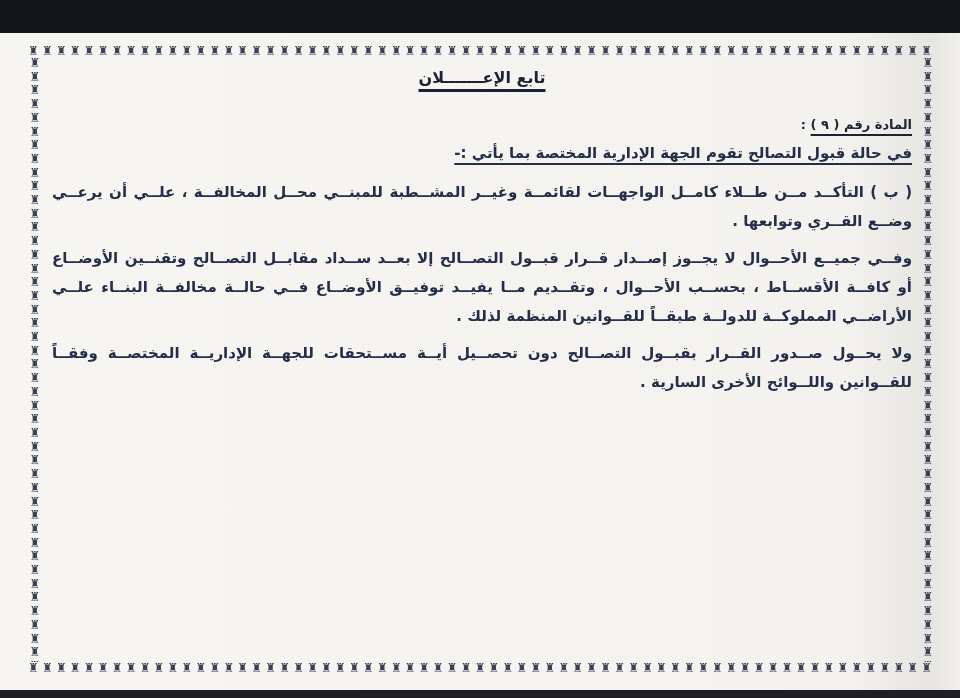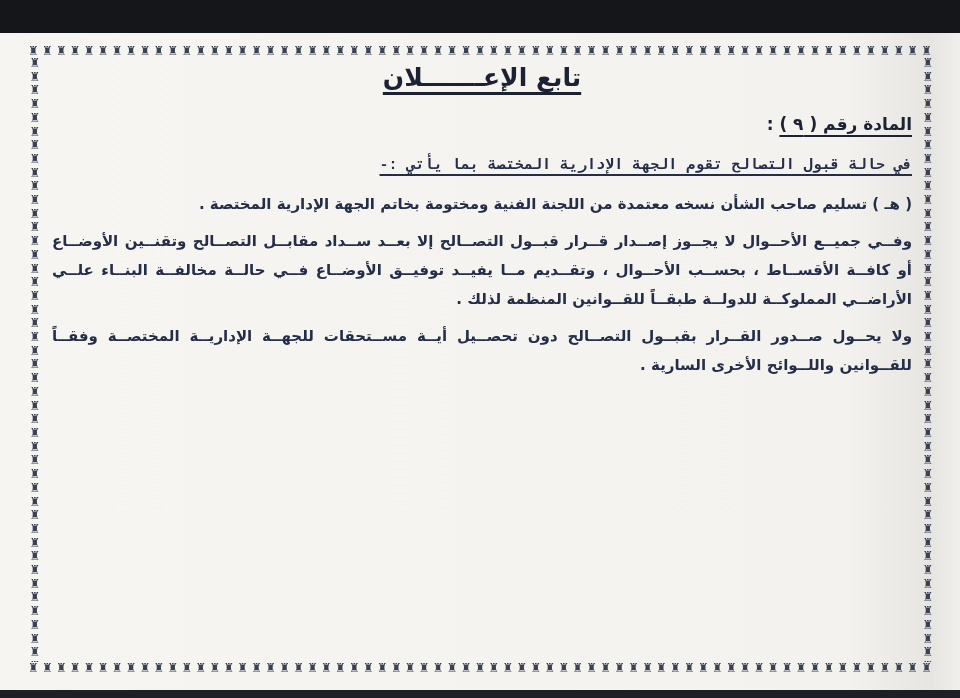--- a/index.html
+++ b/index.html
@@ -21,25 +21,25 @@
     position:absolute;top:13px;bottom:13px;width:14px;overflow:hidden;
     font-size:12px;line-height:13.7px;word-break:break-all;text-align:center;letter-spacing:0;
   }
   .frame .v.left{left:0;}
   .frame .v.right{right:0;}
   .content{
     position:absolute;top:62px;left:52px;right:48px;
     direction:rtl;text-align:justify;
     color:#252e49;font-size:15px;line-height:29px;font-weight:bold;
   }
-  .doc-title{text-align:center;font-size:25px;line-height:32px;margin-bottom:16px;color:#1b2233;}
+  .doc-title{text-align:center;font-size:16px;line-height:32px;margin-bottom:16px;color:#1b2233;}
   .u2{text-decoration:underline;text-decoration-thickness:2.5px;text-underline-offset:6px;}
   .u1{text-decoration:underline;text-decoration-thickness:1.8px;text-underline-offset:5px;}
-  .article-heading{font-size:17px;margin-bottom:12px;color:#1b2233;text-align:right;}
-  .intro{margin-bottom:10px;text-align:right;font-family:Liberation Mono, monospace;}
+  .article-heading{font-size:13px;color:#1b2233;text-align:right;}
+  .intro{margin-bottom:10px;text-align:right;}
   .item{margin-bottom:8px;}
   .para{margin-bottom:8px;}
 </style>
 </head>
 <body>
 
 <div class="screen">
 
   <div class="scan-bar-top"></div>
   <div class="scan-bar-bottom"></div>
@@ -59,19 +59,19 @@
 
     <div class="article-heading">
       <span class="u1">المادة رقم ( ٩ )</span>
       <span>:</span>
     </div>
 
     <div class="intro">
       <span class="u1">في حالة قبول التصالح تقوم الجهة الإدارية المختصة بما يأتي :-</span>
     </div>
 
-    <div class="item">( هـ ) تسليم صاحب الشأن نسخه معتمدة من اللجنة الفنية ومختومة بخاتم الجهة الإدارية المختصة .</div>
+    <div class="item">( ب ) التأكــد مــن طــلاء كامــل الواجهــات لقائمــة وغيــر المشــطبة للمبنــي محــل المخالفــة ، علــي أن يرعــي وضــع القــري وتوابعها .</div>
 
     <div class="para">وفــي جميــع الأحــوال لا يجــوز إصــدار قــرار قبــول التصــالح إلا بعــد ســداد مقابــل التصــالح وتقنــين الأوضــاع أو كافــة الأقســاط ، بحســب الأحــوال ، وتقــديم مــا يفيــد توفيــق الأوضــاع فــي حالــة مخالفــة البنــاء علــي الأراضــي المملوكــة للدولــة طبقــاً للقــوانين المنظمة لذلك .</div>
     <div class="para">ولا يحــول صــدور القــرار بقبــول التصــالح دون تحصــيل أيــة مســتحقات للجهــة الإداريــة المختصــة وفقــاً للقــوانين واللــوائح الأخرى السارية .</div>
 
   </div>
 </div>
 
 </body></html>

